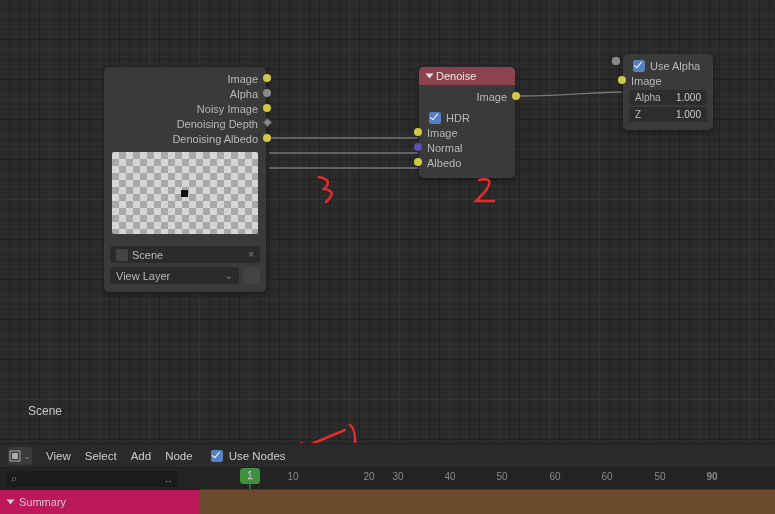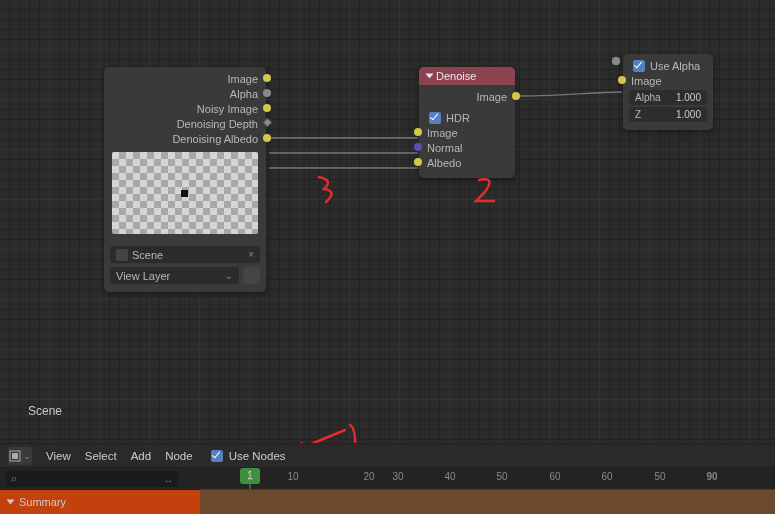--- a/index.html
+++ b/index.html
@@ -250,21 +250,21 @@
     background:#4db04d; top:16px;
     transform: translateX(-0.5px);
   }
 
   .sumbar {
     position:absolute; top:489px; left:0; width:775px; height:25px;
     display:flex;
   }
   .sumbar .left {
     flex:0 0 200px;
-    background:#c2410c;
+    background:#be185d;
     display:flex; align-items:center;
     padding:0 8px; gap:6px;
     color:#ccc; font-size:11px;
     border-top:1px solid #202020;
   }
   .sumbar .right {
     flex:1;
     background:#6b4a2d;
     border-top:1px solid #4a3a28;
   }

